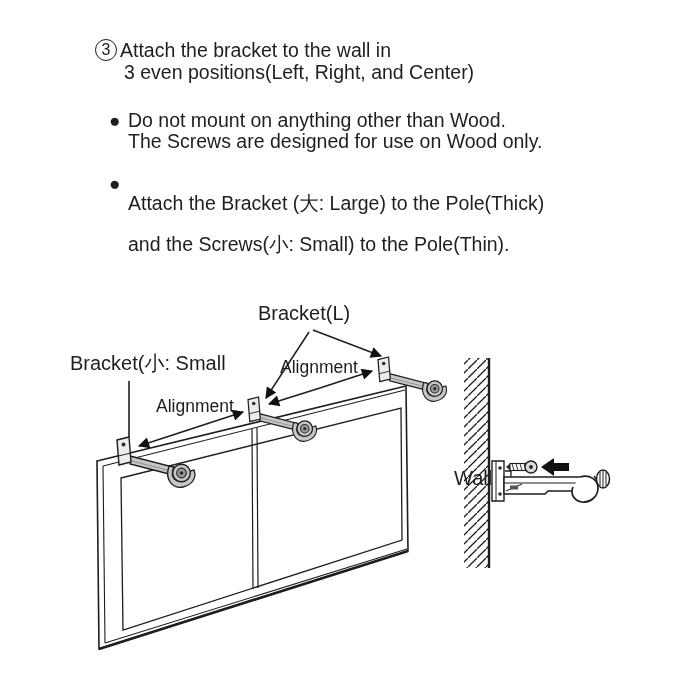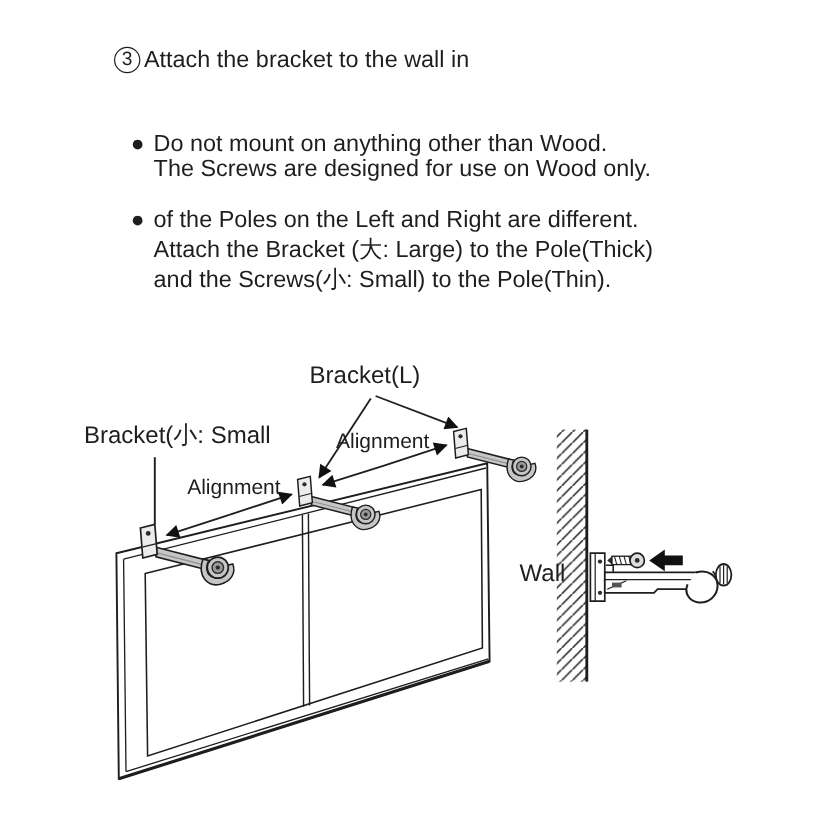--- a/index.html
+++ b/index.html
@@ -11,50 +11,50 @@
   .step-circle{
     position:absolute;left:95px;top:39px;width:22px;height:22px;border:1.6px solid #1e1e1e;
     border-radius:50%;display:flex;align-items:center;justify-content:center;
     font-size:16px;line-height:1;box-sizing:border-box;
   }
   .step-text{position:absolute;left:120px;top:39px;font-size:19.5px;line-height:22px;white-space:nowrap;}
   .step-text .l2{padding-left:4px;}
   .note{position:absolute;left:110px;font-size:19.5px;line-height:21px;white-space:nowrap;}
   .note .bullet{position:absolute;left:-1px;top:0px;font-size:19px;}
   .note .lines{margin-left:18px;}
-  .note .gap{margin-top:4px;}
+  .note .gap{margin-top:20px;}
   .n1{top:110px;}
   .n2{top:173px;}
   
   .dlabel{position:absolute;font-size:20px;line-height:22px;white-space:nowrap;}
   .alabel{position:absolute;font-size:17.5px;line-height:19px;white-space:nowrap;}
   svg.diagram{position:absolute;left:0;top:0;}
 </style>
 </head>
 <body>
 
 <div class="page">
 
   <span class="step-circle">3</span>
   <div class="step-text">
     <div class="l1">Attach the bracket to the wall in</div>
+    <div class="l2">3 even positions(Left, Right, and Center)</div>
   </div>
 
   <div class="note n1">
     <span class="bullet">●</span>
     <div class="lines">
       <div>Do not mount on anything other than Wood.</div>
       <div>The Screws are designed for use on Wood only.</div>
     </div>
   </div>
 
   <div class="note n2">
     <span class="bullet">●</span>
     <div class="lines">
-      <div>of the Poles on the Left and Right are different.</div>
       <div class="gap">Attach the Bracket (大: Large) to the Pole(Thick)</div>
       <div class="gap">and the Screws(小: Small) to the Pole(Thin).</div>
     </div>
   </div>
 
   <svg class="diagram" width="700" height="700" viewBox="0 0 700 700">
     <defs>
       <marker id="ah" viewBox="0 0 10 10" refX="9" refY="5" markerWidth="9.5" markerHeight="7.5" orient="auto">
         <path d="M0,0 L10,5 L0,10 Z" fill="#111111"></path>
       </marker>
@@ -135,15 +135,15 @@
       <circle cx="531" cy="467" r="2" fill="#2c2c2c"></circle>
     </g>
 
     <polygon points="541,467 554,458 554,463 569,463 569,471 554,471 554,476" fill="#111111"></polygon>
   </svg>
 
   <div class="dlabel" style="left:258px;top:302px;">Bracket(L)</div>
   <div class="dlabel" style="left:70px;top:352px;">Bracket(小: Small</div>
   <div class="alabel" style="left:156px;top:397px;">Alignment</div>
   <div class="alabel" style="left:280px;top:358px;">Alignment</div>
-  <div class="dlabel" style="left:433px;top:467px;">Wall</div>
+  <div class="dlabel" style="left:454px;top:467px;">Wall</div>
 
 </div>
 
 </body></html>

